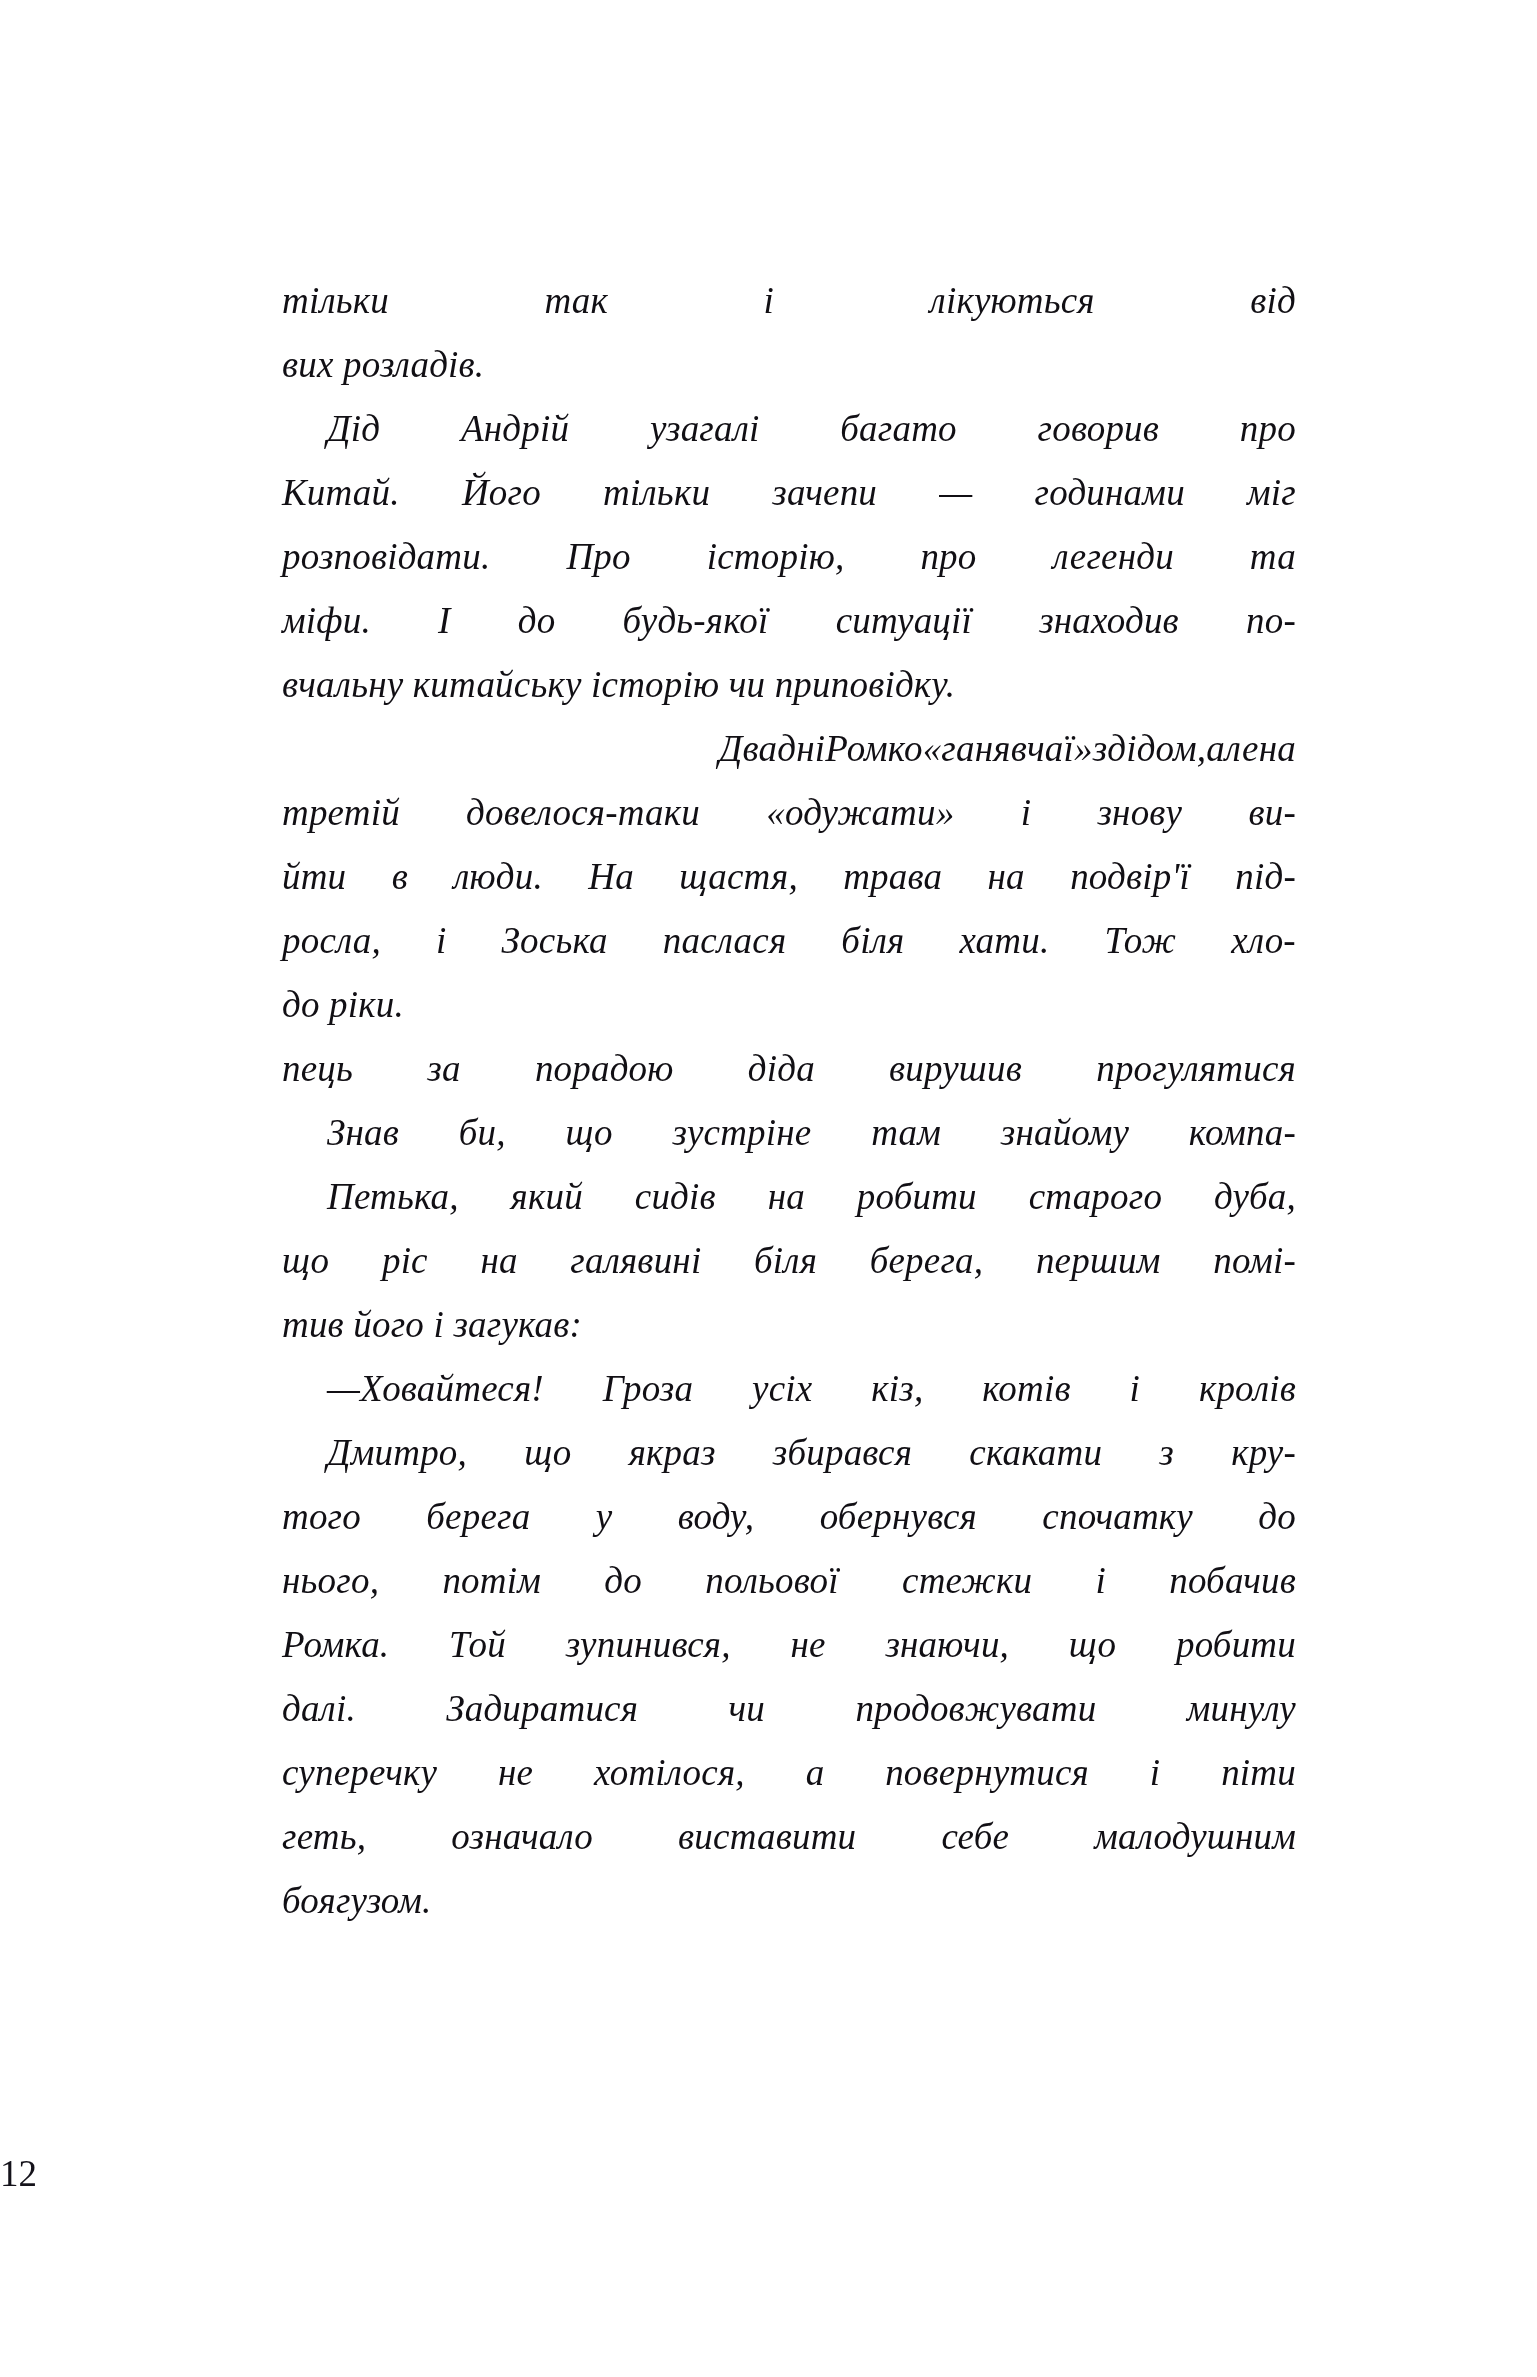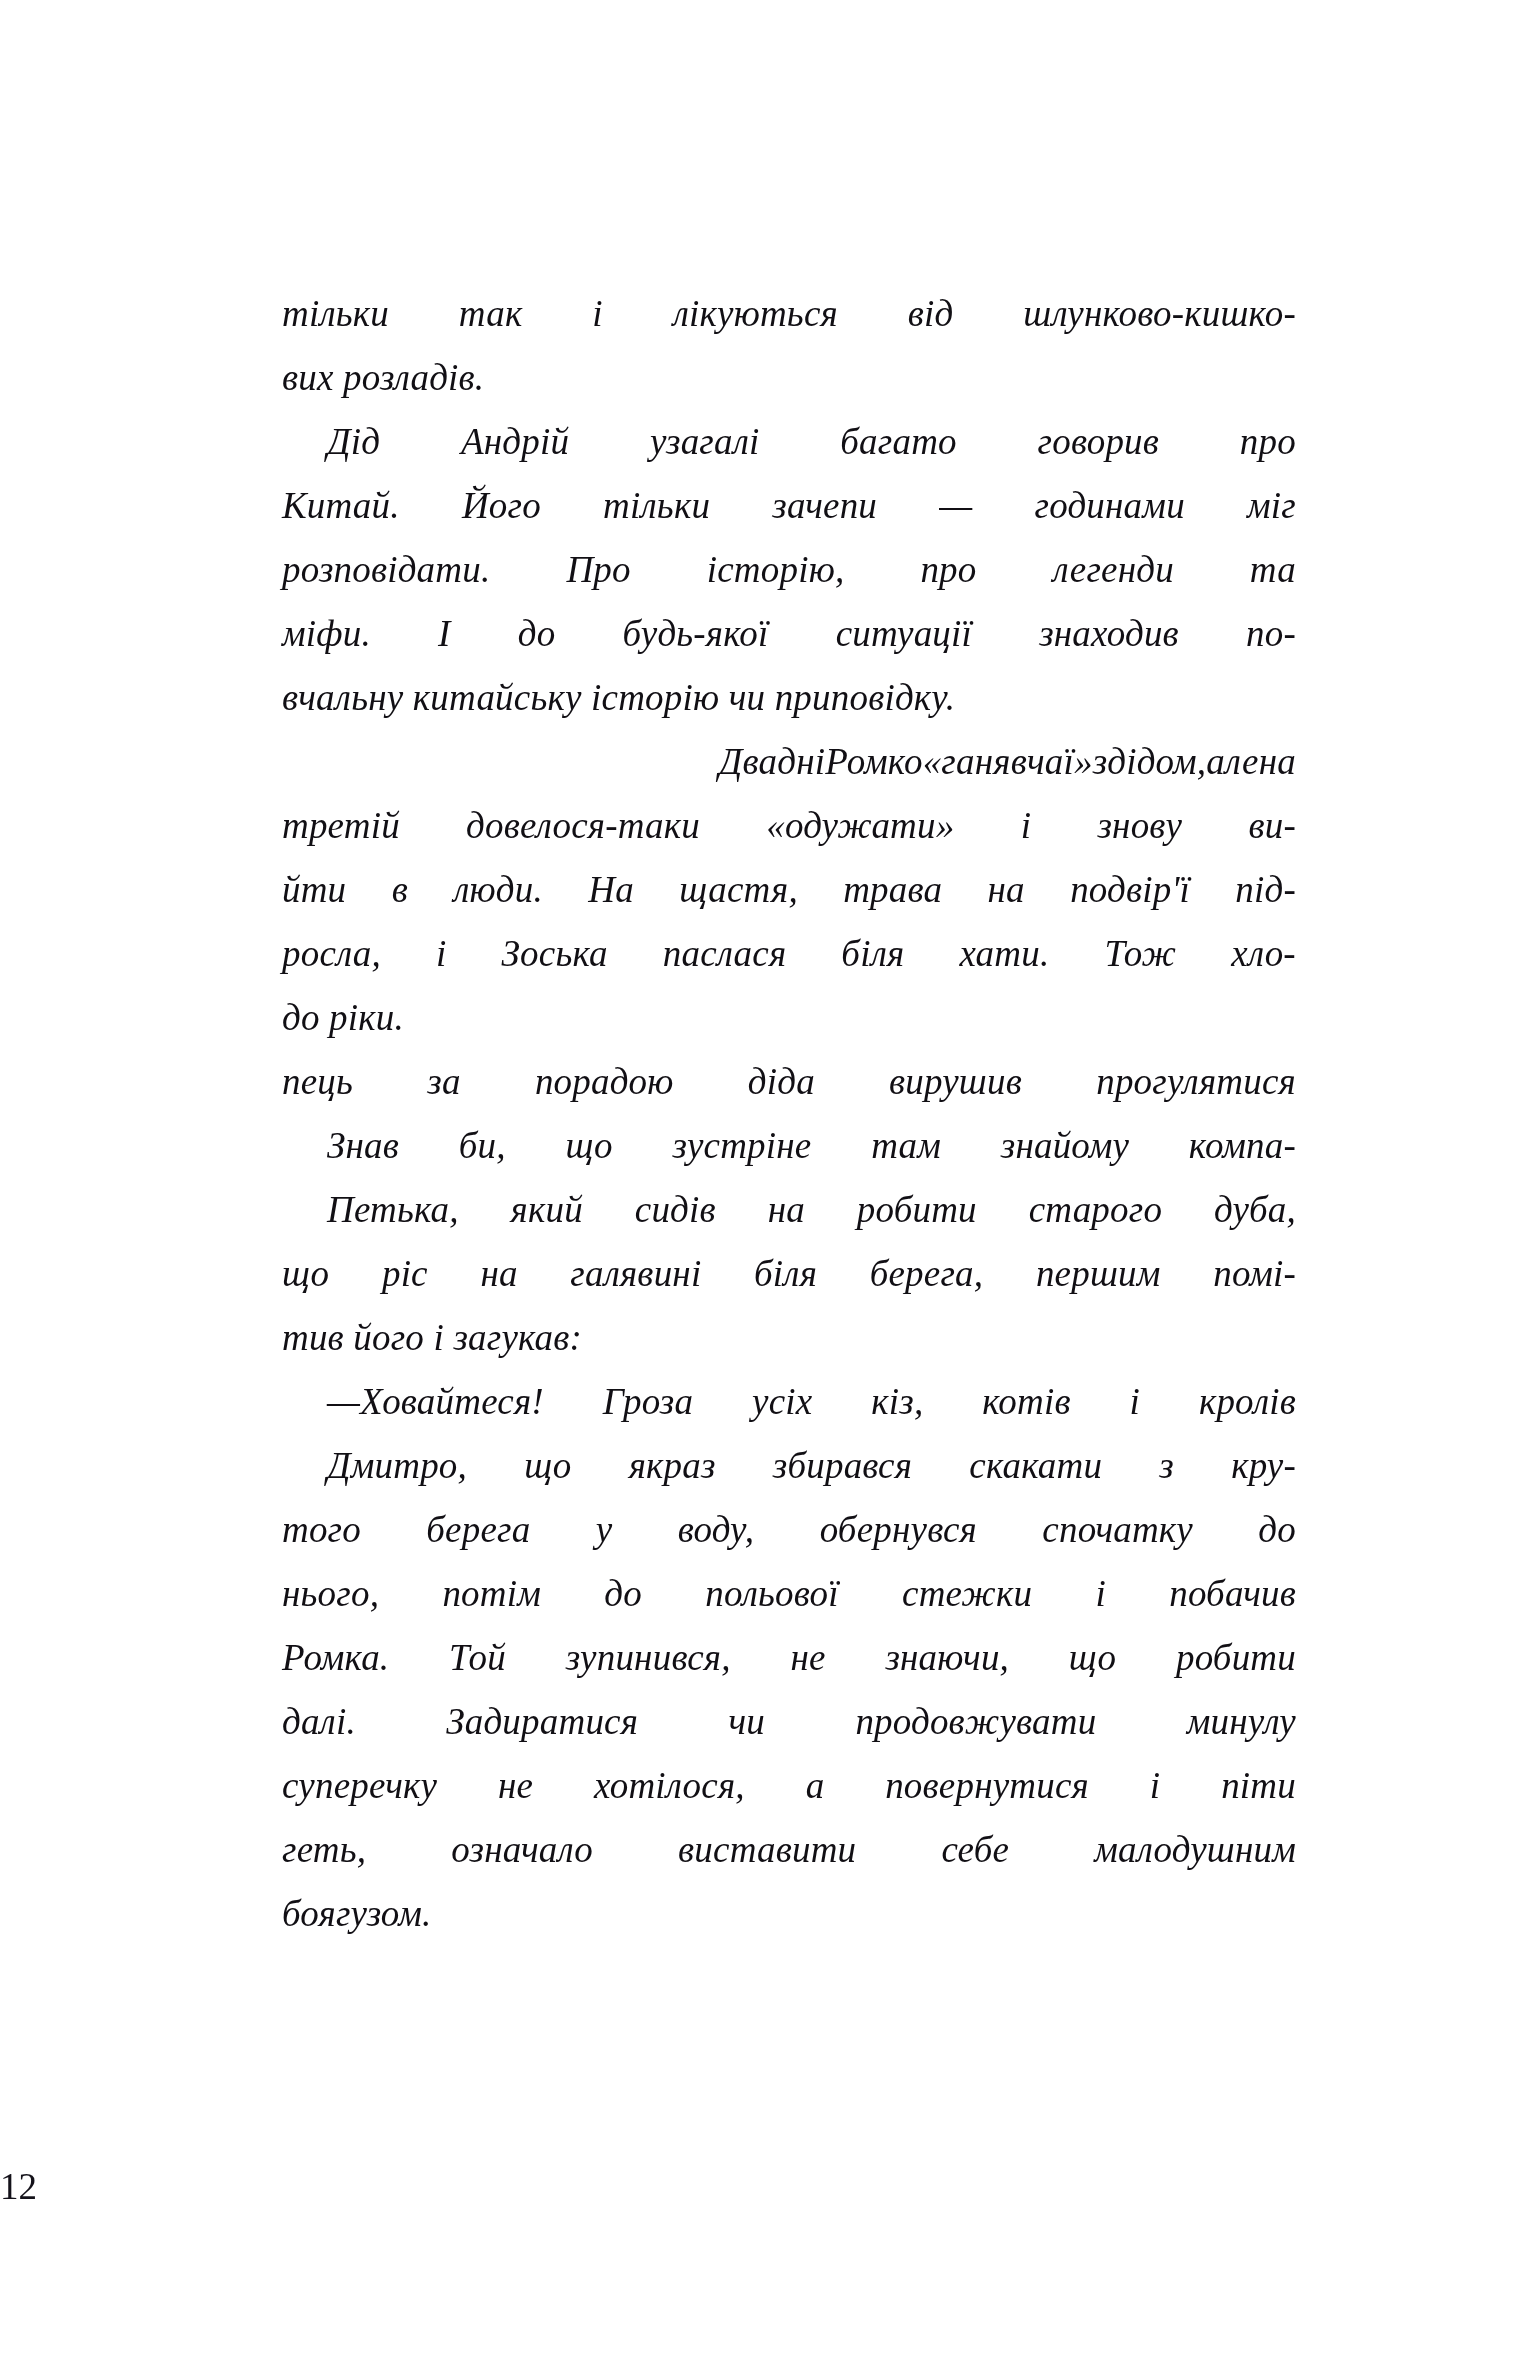--- a/index.html
+++ b/index.html
@@ -15,21 +15,20 @@
     position: relative;
     overflow: hidden;
   }
   .page {
     position: absolute;
     left: 0;
     top: 0;
     width: 1538px;
     height: 1850px;
     background: #ffffff;
-    margin-top: 13px;
   }
   .text-block {
     position: absolute;
     left: 282px;
     top: 269px;
     width: 1014px;
   }
   .line {
     font-style: italic;
     font-size: 37px;
@@ -61,21 +60,21 @@
     font-family: "Liberation Serif", "DejaVu Serif", serif;
   }
 </style>
 </head>
 <body>
 
 <div class="page">
 
   <div class="text-block">
       <div>
-        <div class="line just"><span class="w">тільки</span><span class="w">так</span><span class="w">і</span><span class="w">лікуються</span><span class="w">від</span><span class="w">шлунково-кишко-</span></div>
+        <div class="line just"><span class="w">тільки</span><span class="w">так</span><span class="w">і</span><span class="w">лікуються</span><span class="w">від</span></div>
         <div class="line last">вих розладів.</div>
       </div>
       <div>
         <div class="line just" style="padding-left: 45px; gap: 16px;"><span class="w">Дід</span><span class="w">Андрій</span><span class="w">узагалі</span><span class="w">багато</span><span class="w">говорив</span><span class="w">про</span></div>
         <div class="line just"><span class="w">Китай.</span><span class="w">Його</span><span class="w">тільки</span><span class="w">зачепи</span><span class="w">—</span><span class="w">годинами</span><span class="w">міг</span></div>
         <div class="line just"><span class="w">розповідати.</span><span class="w">Про</span><span class="w">історію,</span><span class="w">про</span><span class="w">легенди</span><span class="w">та</span></div>
         <div class="line just"><span class="w">міфи.</span><span class="w">І</span><span class="w">до</span><span class="w">будь-якої</span><span class="w">ситуації</span><span class="w">знаходив</span><span class="w">по-</span></div>
         <div class="line last">вчальну китайську історію чи приповідку.</div>
       </div>
       <div>

